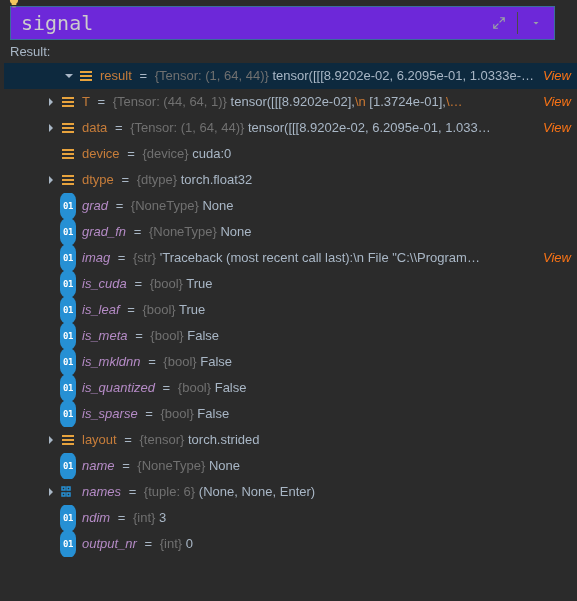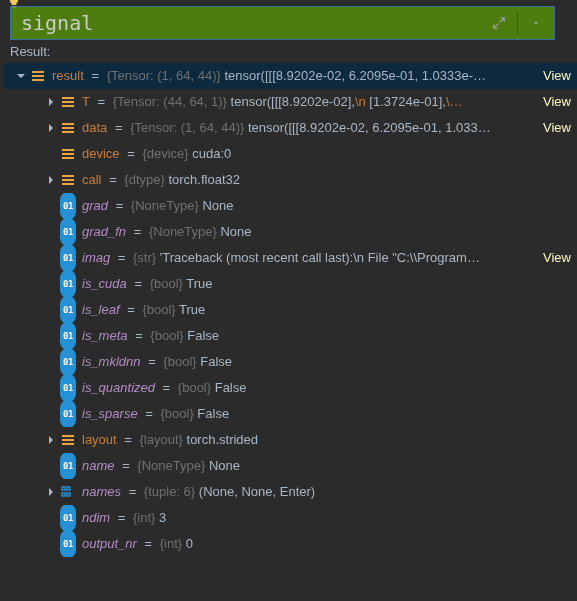--- a/index.html
+++ b/index.html
@@ -12,21 +12,21 @@
     height: 601px;
     overflow: hidden;
     position: relative;
   }
   .panel { padding: 6px 6px 0 6px; }
   .label { color: #a9b7c6; margin: 4px 0 4px 6px; font-size: 13px; }
   .expr-wrap {
     display: flex;
     align-items: center;
     border: 1px solid #3b6e9c;
-    background: #4d7c0f;
+    background: #6d28d9;
     height: 34px;
     position: relative;
     margin: 0 16px 4px 4px;
   }
   .bulb {
     position: absolute;
     left: -4px;
     top: -12px;
     width: 14px; height: 14px;
     color: #f2c55c;
@@ -75,21 +75,21 @@
     padding-left: 4px;
   }
   .row {
     display: flex;
     align-items: center;
     height: 26px;
     white-space: nowrap;
     overflow: hidden;
     padding-right: 6px;
   }
-  .row.selected { background: #0d293e; }
+  .row.selected { background: #0d293e; padding-left: 48px; }
   .indent { display: inline-block; }
   .toggle {
     width: 14px; height: 14px;
     display: inline-flex; align-items: center; justify-content: center;
     color: #a9b7c6;
     flex-shrink: 0;
     margin-right: 2px;
     cursor: pointer;
   }
   .toggle svg { width: 10px; height: 10px; }
@@ -107,21 +107,21 @@
   .kind-obj svg { width:14px; height:14px; }
   .kind-prim { background: #2690d4; color: #fff; font-family: monospace; font-size:9px; letter-spacing:-0.5px; }
   .kind-tuple { color:#2690d4; }
   .kind-tuple svg { width:14px; height:14px; }
   .name { color: #c77d3a; }
   .name.purple { color: #b58bc6; font-style: italic; }
   .eq { color: #a9b7c6; margin: 0 4px; }
   .type { color: #707070; }
   .val { color: #a9b7c6; }
   .val-esc { color: #cc7832; }
-  .view-link { color: #fef9c3; margin-left: auto; padding-left:6px; flex-shrink: 0; cursor: pointer; }
+  .view-link { color: #f97316; margin-left: auto; padding-left:6px; flex-shrink: 0; cursor: pointer; font-style: italic; }
   .content { flex: 1; overflow: hidden; text-overflow: clip; white-space: nowrap; }
 </style>
 </head>
 <body>
 
 <div class="panel">
   <div class="expr-wrap">
     <span class="bulb">
       <svg viewBox="0 0 24 24" fill="currentColor">
           <path d="M9 21h6v-1H9v1zm3-19C8 2 5 5 5 9c0 2.4 1.2 4.5 3 5.7V17h8v-2.3c1.8-1.2 3-3.3 3-5.7 0-4-3-7-7-7z"></path>
@@ -227,21 +227,21 @@
             <path d="M3 1l4 4-4 4z"></path>
           </svg>
         </span>
         <span class="kind-icon kind-obj">
           <svg viewBox="0 0 14 14" fill="currentColor">
             <rect x="1" y="2" width="12" height="2"></rect>
             <rect x="1" y="6" width="12" height="2"></rect>
             <rect x="1" y="10" width="12" height="2"></rect>
           </svg>
         </span>
-        <span class="content"><span class="name ">call</span><span class="eq"> = </span><span class="type">{dtype} </span><span class="val">torch.float32</span></span>
+        <span class="content"><span class="name ">dtype</span><span class="eq"> = </span><span class="type">{dtype} </span><span class="val">torch.float32</span></span>
       </div>
       <div class="row">
         <span class="indent" style="width:40px"></span>
         <span class="spacer-toggle"></span>
         <span class="kind-icon kind-prim">01</span>
         <span class="content"><span class="name purple">grad</span><span class="eq"> = </span><span class="type">{NoneType} </span><span class="val">None</span></span>
       </div>
       <div class="row">
         <span class="indent" style="width:40px"></span>
         <span class="spacer-toggle"></span>
@@ -298,21 +298,21 @@
             <path d="M3 1l4 4-4 4z"></path>
           </svg>
         </span>
         <span class="kind-icon kind-obj">
           <svg viewBox="0 0 14 14" fill="currentColor">
             <rect x="1" y="2" width="12" height="2"></rect>
             <rect x="1" y="6" width="12" height="2"></rect>
             <rect x="1" y="10" width="12" height="2"></rect>
           </svg>
         </span>
-        <span class="content"><span class="name ">layout</span><span class="eq"> = </span><span class="type">{layout} </span><span class="val">torch.strided</span></span>
+        <span class="content"><span class="name ">layout</span><span class="eq"> = </span><span class="type">{tensor} </span><span class="val">torch.strided</span></span>
       </div>
       <div class="row">
         <span class="indent" style="width:40px"></span>
         <span class="spacer-toggle"></span>
         <span class="kind-icon kind-prim">01</span>
         <span class="content"><span class="name purple">name</span><span class="eq"> = </span><span class="type">{NoneType} </span><span class="val">None</span></span>
       </div>
       <div class="row">
         <span class="indent" style="width:40px"></span>
         <span class="toggle">

